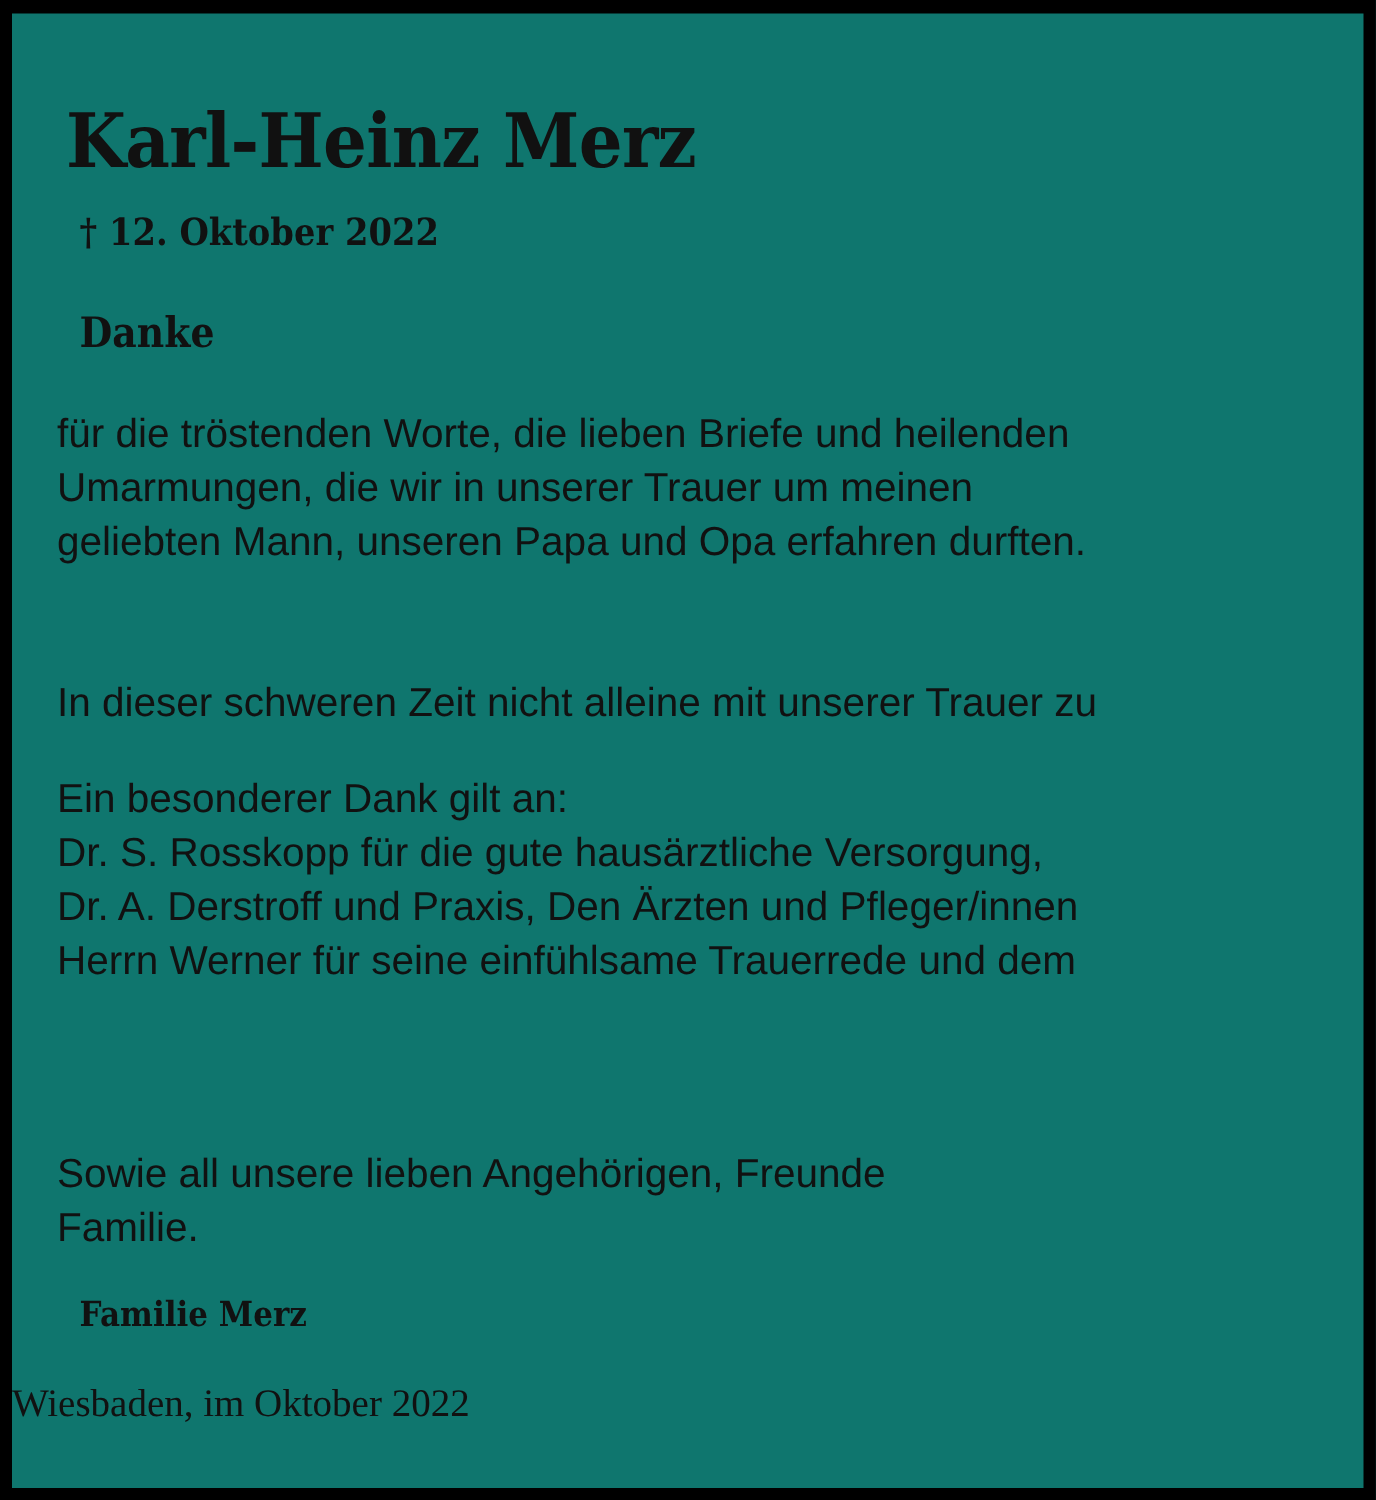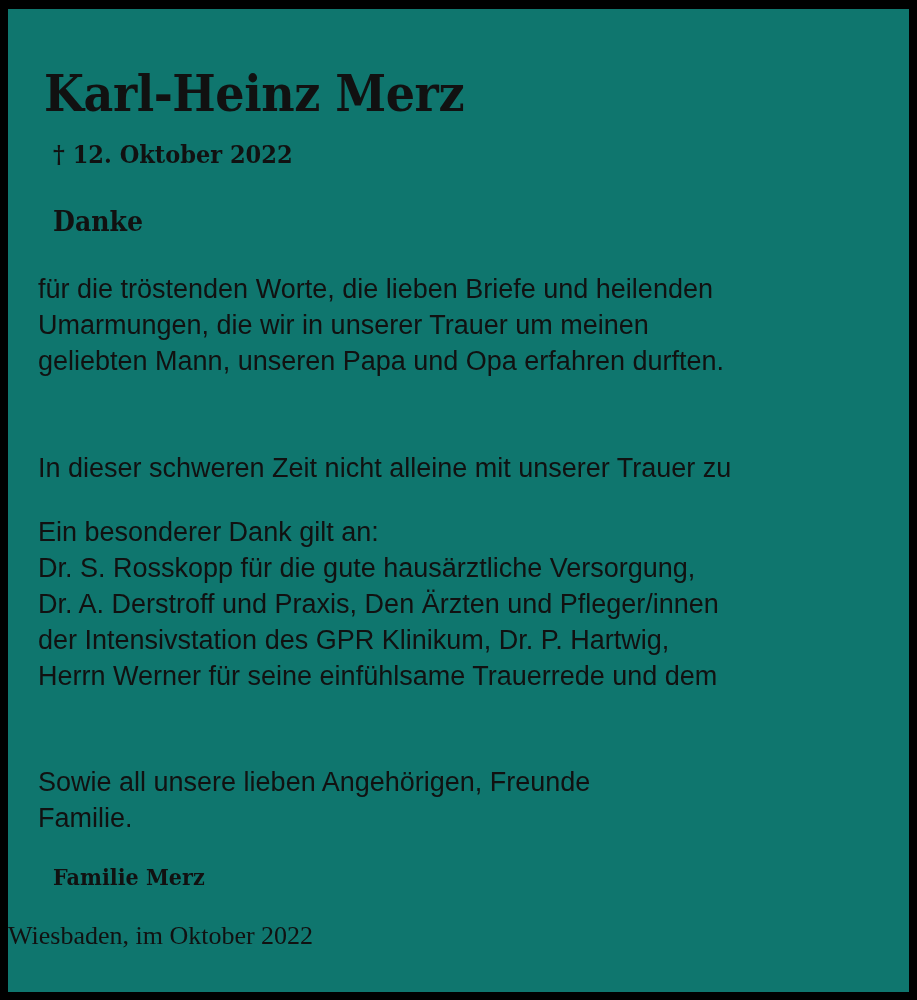--- a/index.html
+++ b/index.html
@@ -110,21 +110,20 @@
     </div>
 
     <div class="para p2">
       <span class="line">In dieser schweren Zeit nicht alleine mit unserer Trauer zu</span>
     </div>
 
     <div class="para p3">
       <span class="line">Ein besonderer Dank gilt an:</span>
       <span class="line">Dr. S. Rosskopp für die gute hausärztliche Versorgung,</span>
       <span class="line">Dr. A. Derstroff und Praxis, Den Ärzten und Pfleger/innen</span>
-      <span class="line">der Intensivstation des GPR Klinikum, Dr. P. Hartwig,</span>
       <span class="line">Herrn Werner für seine einfühlsame Trauerrede und dem</span>
     </div>
 
     <div class="para p4">
       <span class="line">Sowie all unsere lieben Angehörigen, Freunde</span>
       <span class="line">Familie.</span>
     </div>
 
     <div class="family">Familie Merz</div>
     <div class="place">Wiesbaden, im Oktober 2022</div>

